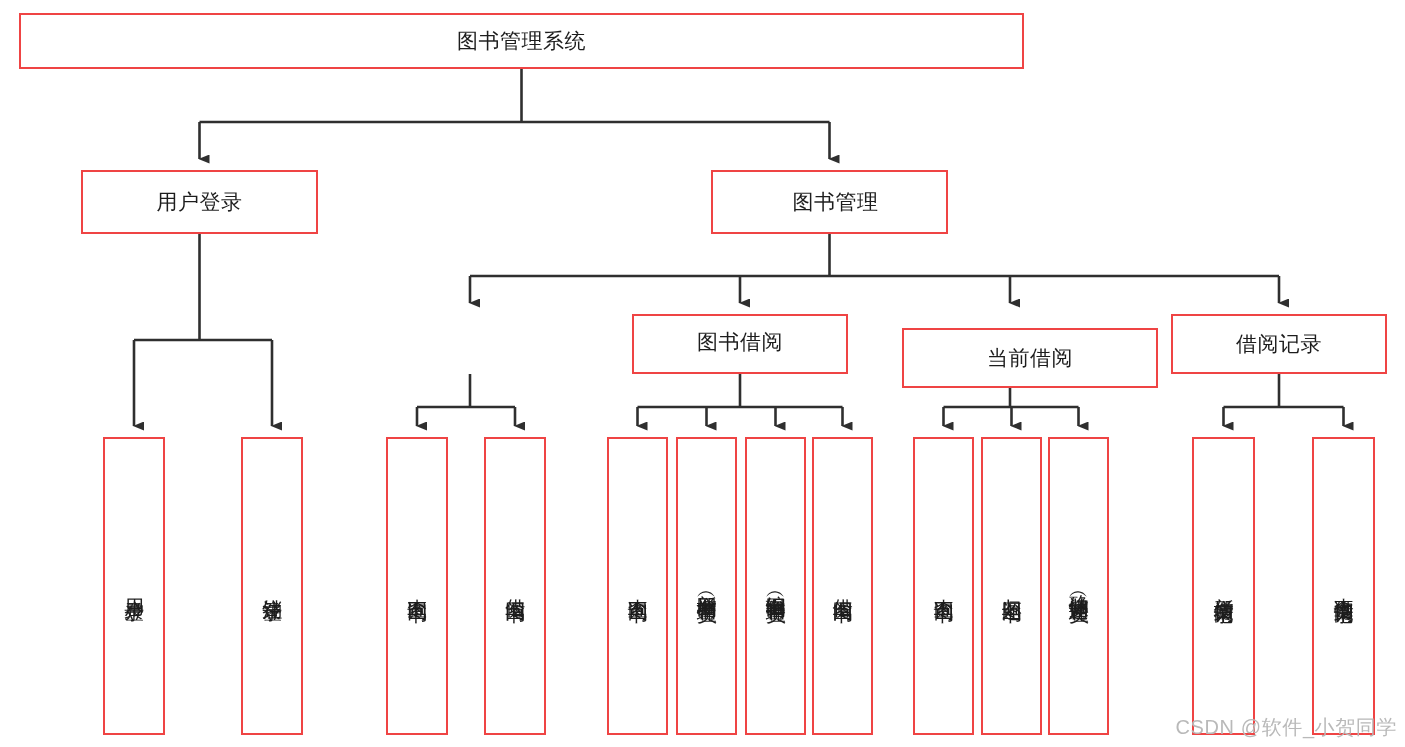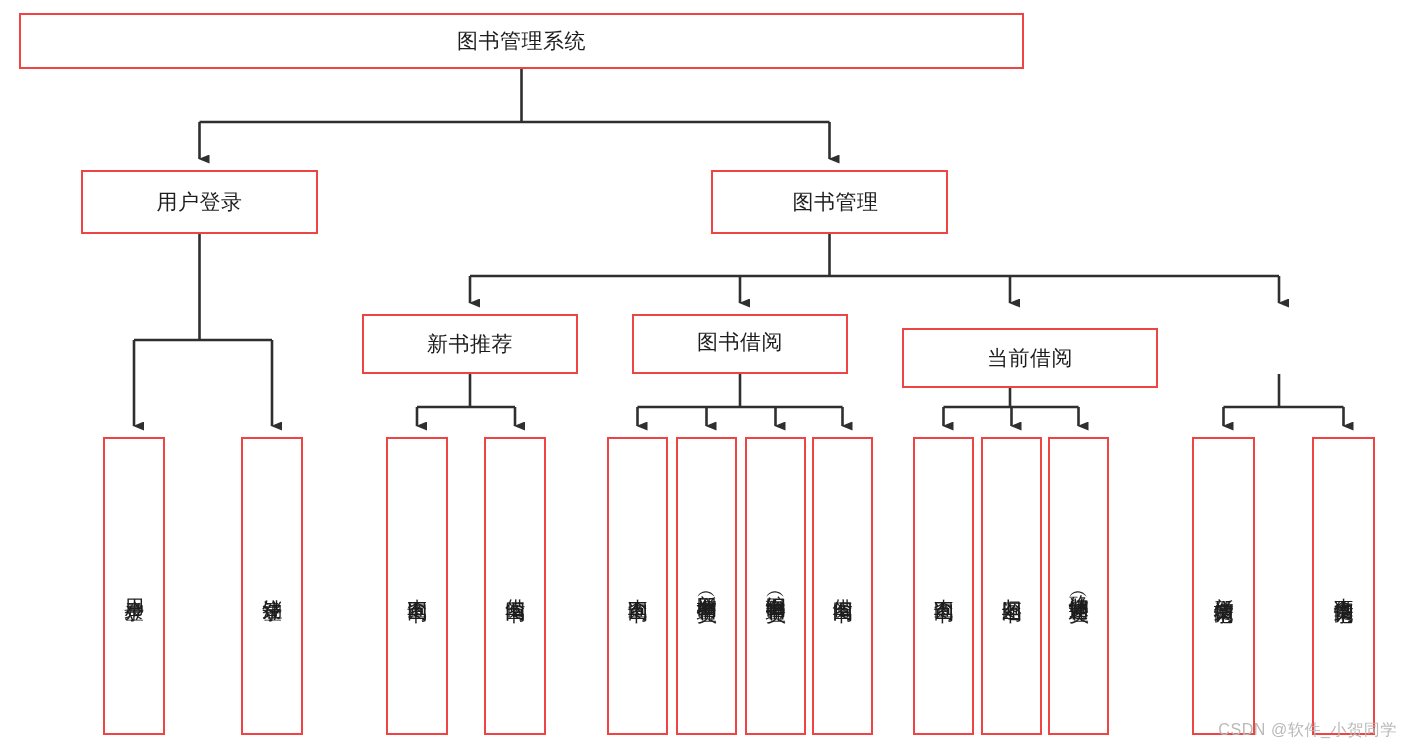--- a/index.html
+++ b/index.html
@@ -55,21 +55,21 @@
     white-space: normal;
     max-height: 100%;
   }
   .node.root {
     border-width: 2px;
   }
   #watermark {
     position: absolute;
     right: 8px;
     bottom: 6px;
-    font-size: 16px;
+    font-size: 20px;
     color: #b9b9b9;
     letter-spacing: 0.6px;
     z-index: 5;
     white-space: nowrap;
   }
 </style>
 </head>
 <body>
 
 <div id="diagram-root">
@@ -121,28 +121,28 @@
     <span class="node-label">图书管理系统</span>
   </div>
 
   <div class="node branch" style="left: 81px; top: 170px; width: 237px; height: 64px;">
     <span class="node-label">用户登录</span>
   </div>
   <div class="node branch" style="left: 711px; top: 170px; width: 237px; height: 64px; padding-left: 12px;">
     <span class="node-label">图书管理</span>
   </div>
 
-  <div class="node branch" style="left: 362px; top: 314px; width: 216px; height: 60px;">
-    <span class="node-label">新书推荐</span>
-  </div>
   <div class="node branch" style="left: 632px; top: 314px; width: 216px; height: 60px; font-family: Liberation Mono, monospace;">
     <span class="node-label">图书借阅</span>
   </div>
   <div class="node branch" style="left: 902px; top: 328px; width: 256px; height: 60px;">
     <span class="node-label">当前借阅</span>
+  </div>
+  <div class="node branch" style="left: 1171px; top: 314px; width: 216px; height: 60px;">
+    <span class="node-label">借阅记录</span>
   </div>
 
   <div class="node leaf" style="left: 103px; top: 437px; width: 62px; height: 298px;">
     <span class="node-label">用户登录</span>
   </div>
   <div class="node leaf" style="left: 241px; top: 437px; width: 62px; height: 298px;">
     <span class="node-label">注销登录</span>
   </div>
 
   <div class="node leaf" style="left: 386px; top: 437px; width: 62px; height: 298px;">

